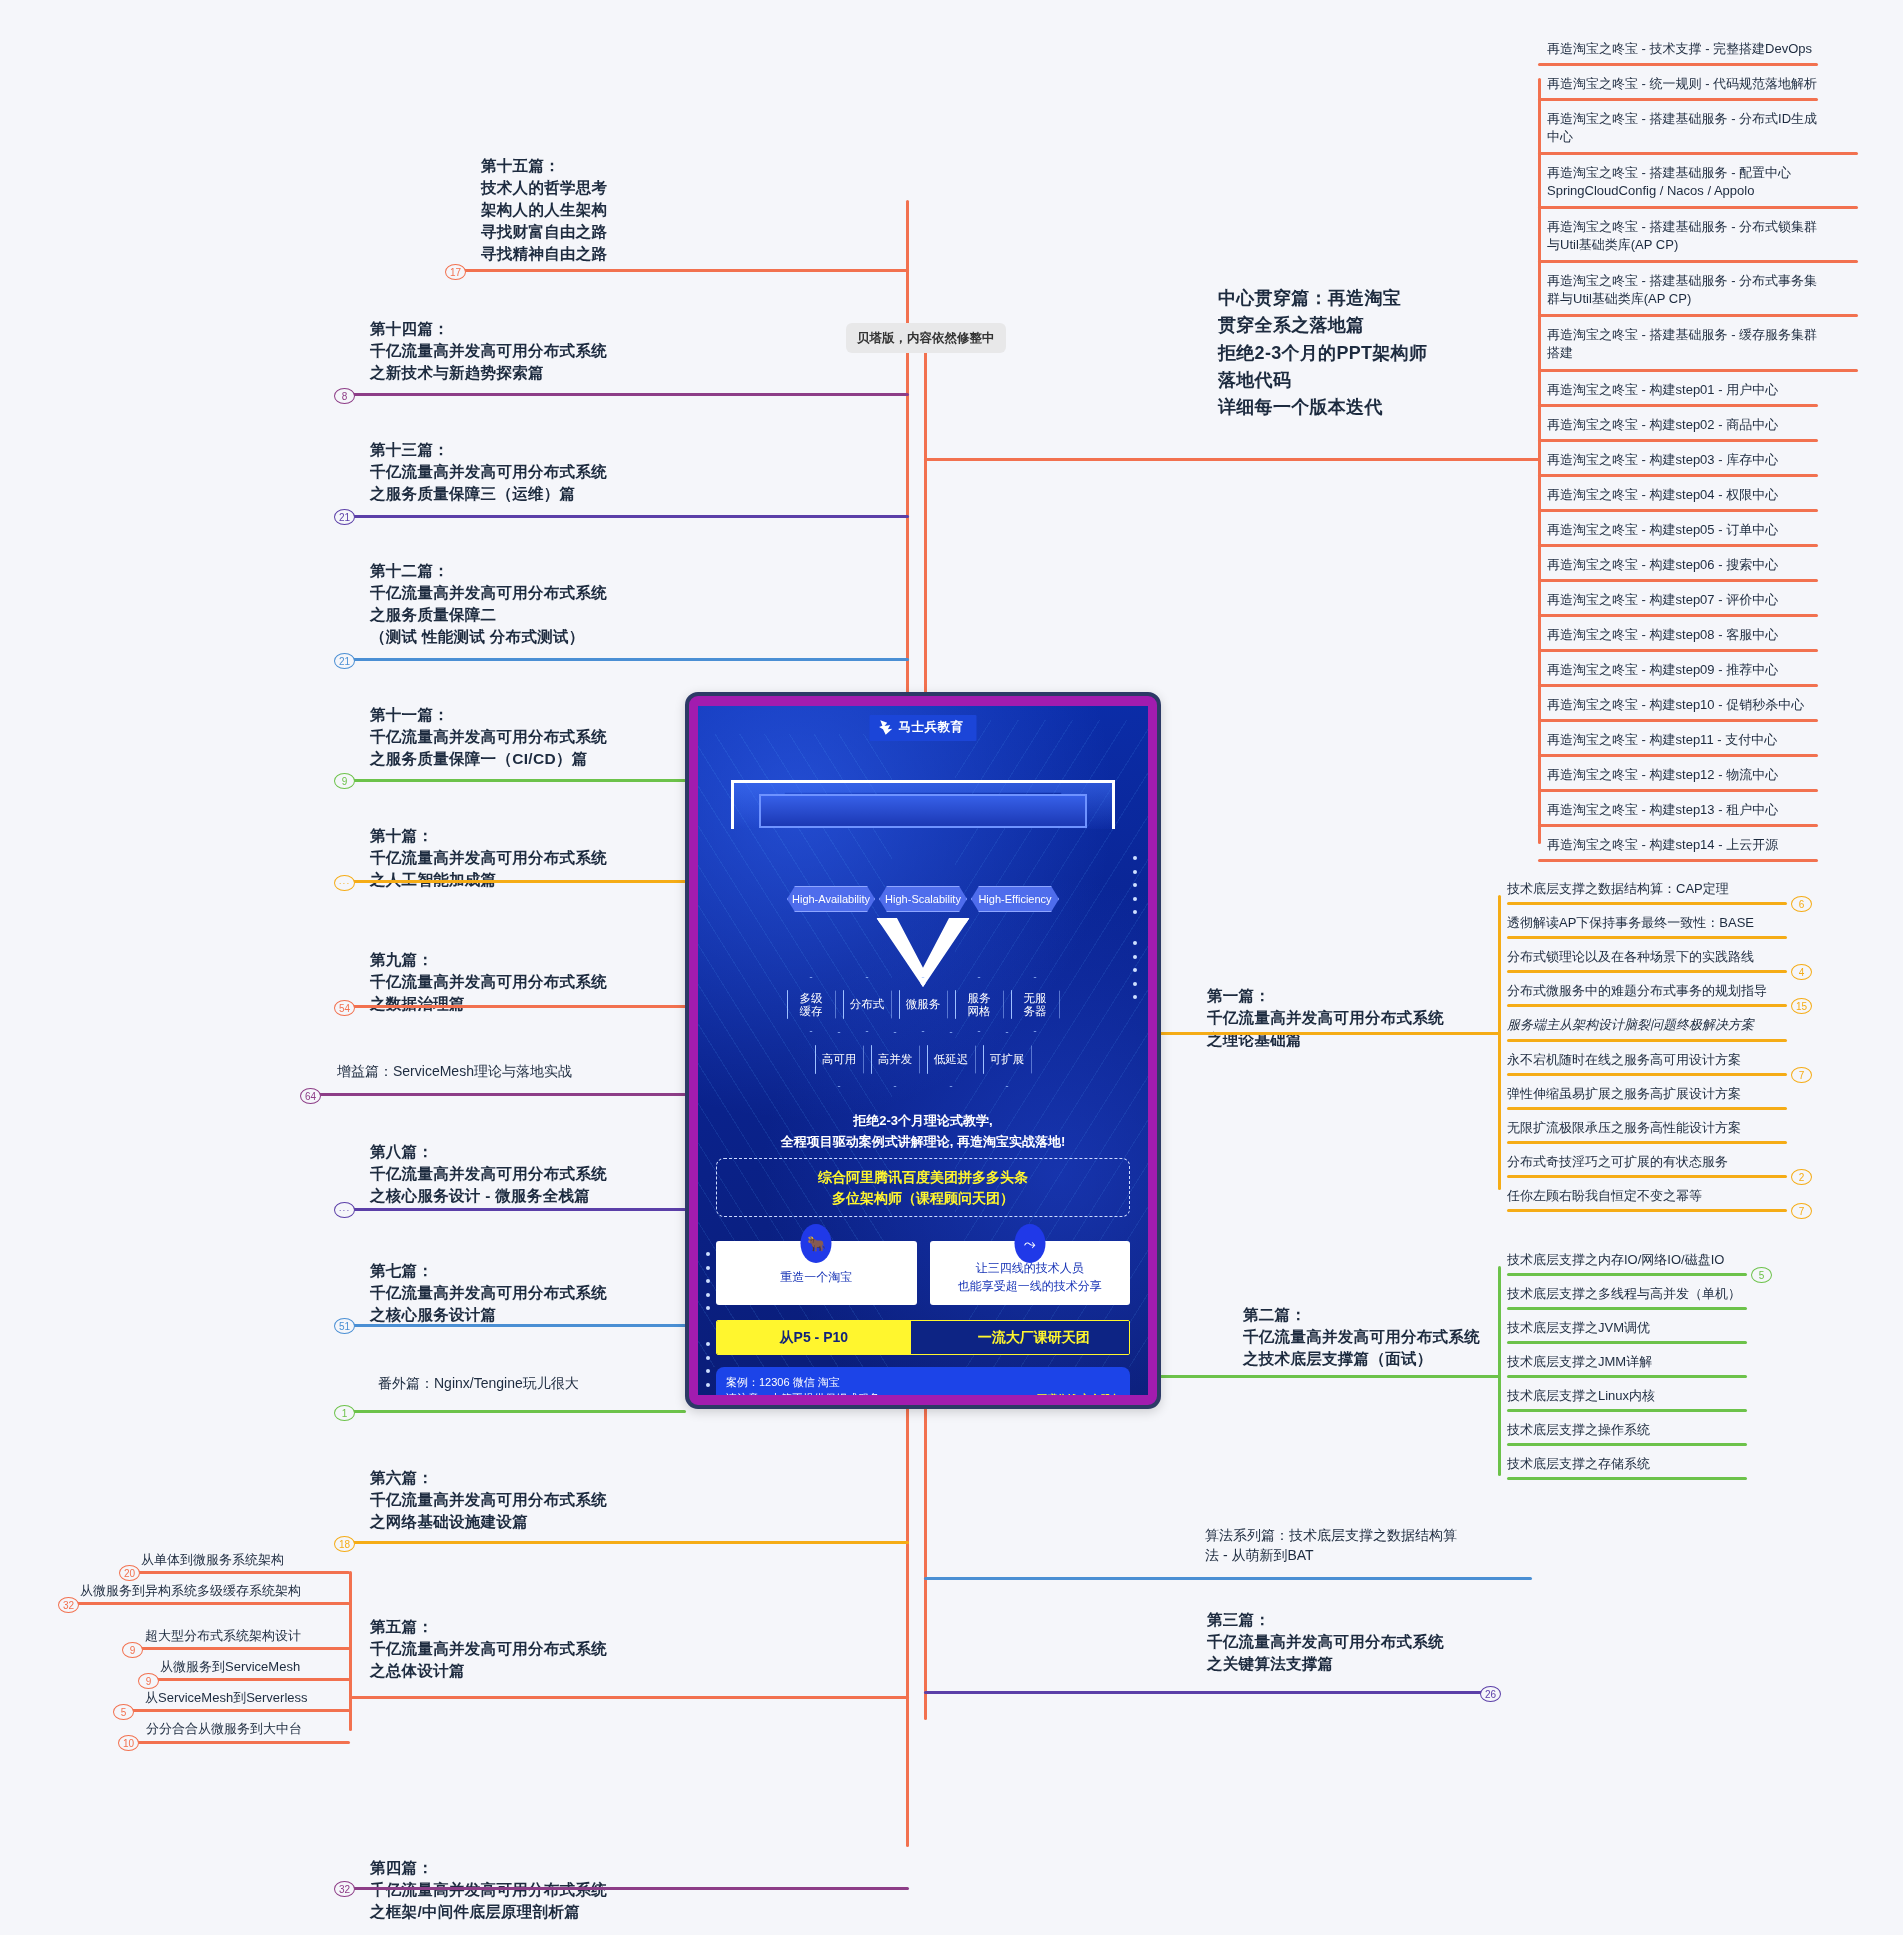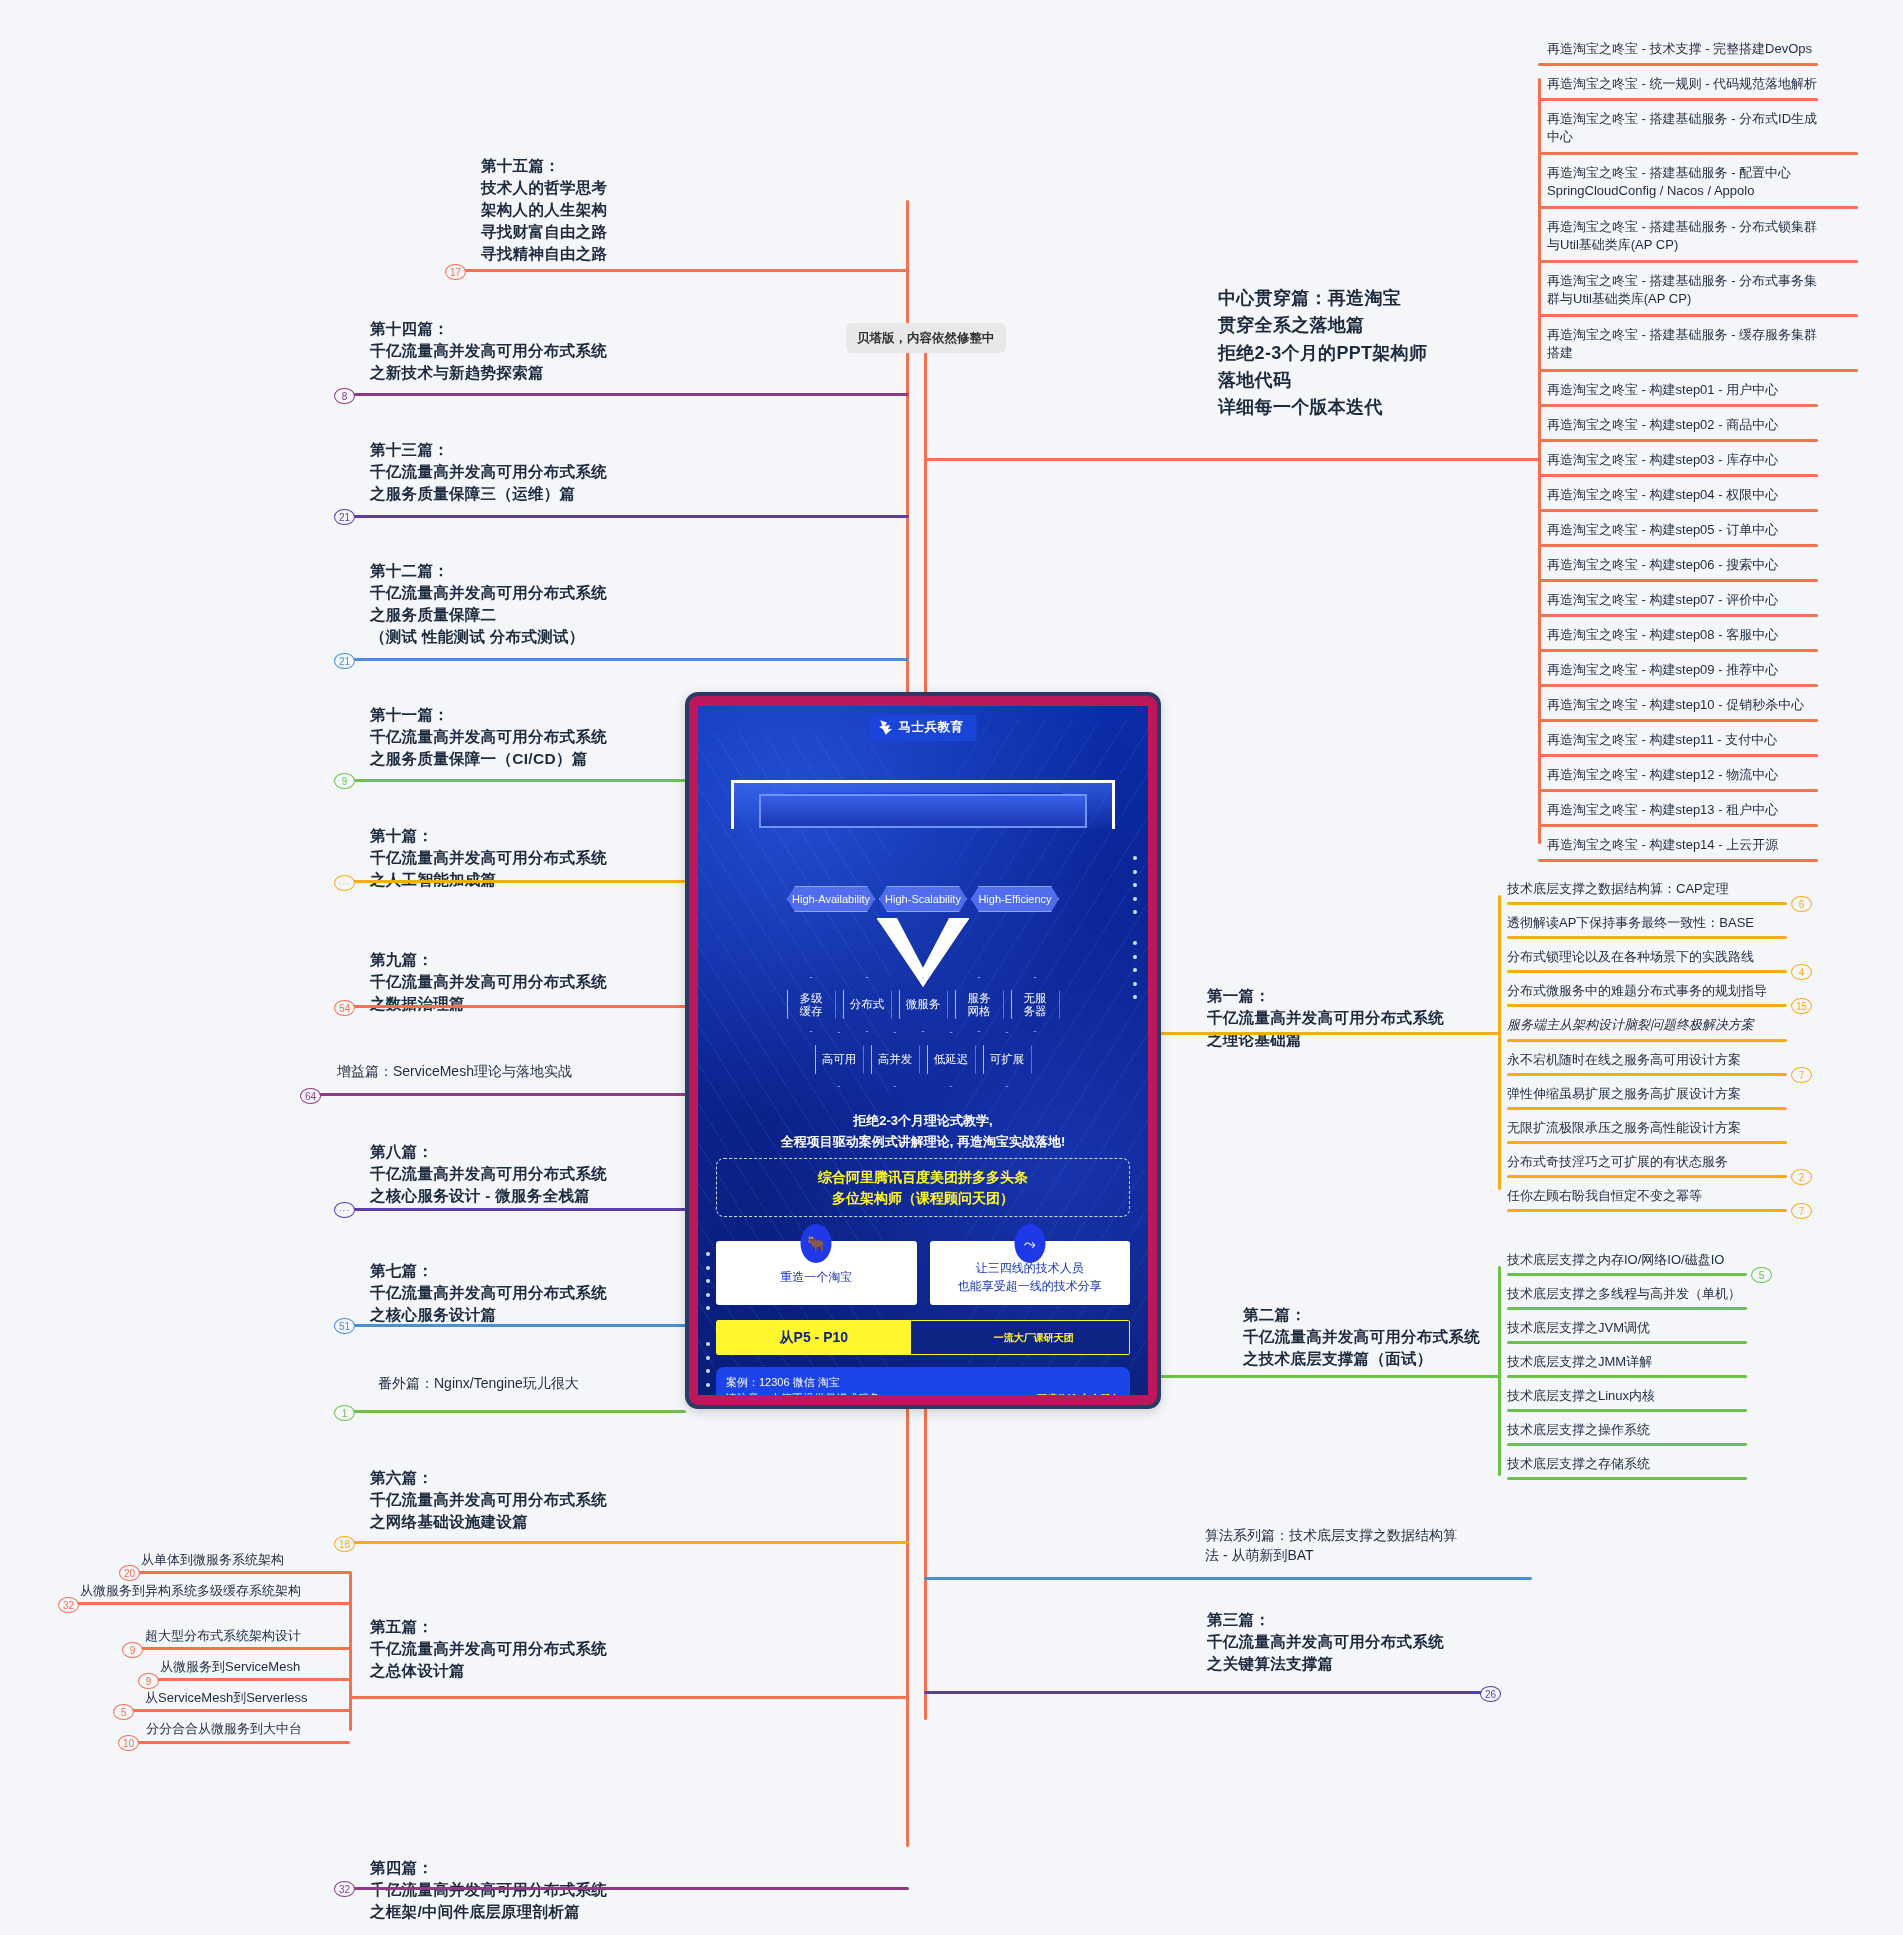--- a/index.html
+++ b/index.html
@@ -79,21 +79,21 @@
     font-weight:600;
     white-space:nowrap;
     z-index:7;
   }
 
   
   #poster-frame{
     position:absolute;
     left:685px;top:692px;
     width:476px;height:717px;
-    background:#be185d;
+    background:#a21caf;
     border:4.5px solid #2c3a66;
     border-radius:13px;
     box-sizing:border-box;
     box-shadow:0 3px 11px rgba(0,0,0,.17);
     z-index:8;
   }
   #poster{
     position:absolute;
     left:9px;top:10px;right:9px;bottom:10px;
     background:
@@ -238,21 +238,21 @@
     display:flex;height:33px;border:1px solid #fff62e;border-radius:2px;overflow:hidden;
   }
   #p5p10 .y{
     flex:0 0 47%;background:#fff62e;color:#12237a;
     display:flex;align-items:center;justify-content:center;
     font-size:14px;font-weight:bold;
   }
   #p5p10 .b{
     flex:1;background:#0d2484;color:#fff62e;
     display:flex;align-items:center;justify-content:center;
-    font-size:10px;font-weight:bold;padding-left:28px;
+    font-size:14px;font-weight:bold;padding-left:28px;
   }
   #casebox{
     position:absolute;left:18px;right:18px;top:661px;
     background:#1c44e8;border-radius:8px;
     padding:7px 10px;
     color:#fff;font-size:11px;line-height:1.48;
     display:flex;align-items:flex-end;justify-content:space-between;gap:5px;
     box-sizing:border-box;
   }
   #casebox .lines{white-space:pre-line;}

